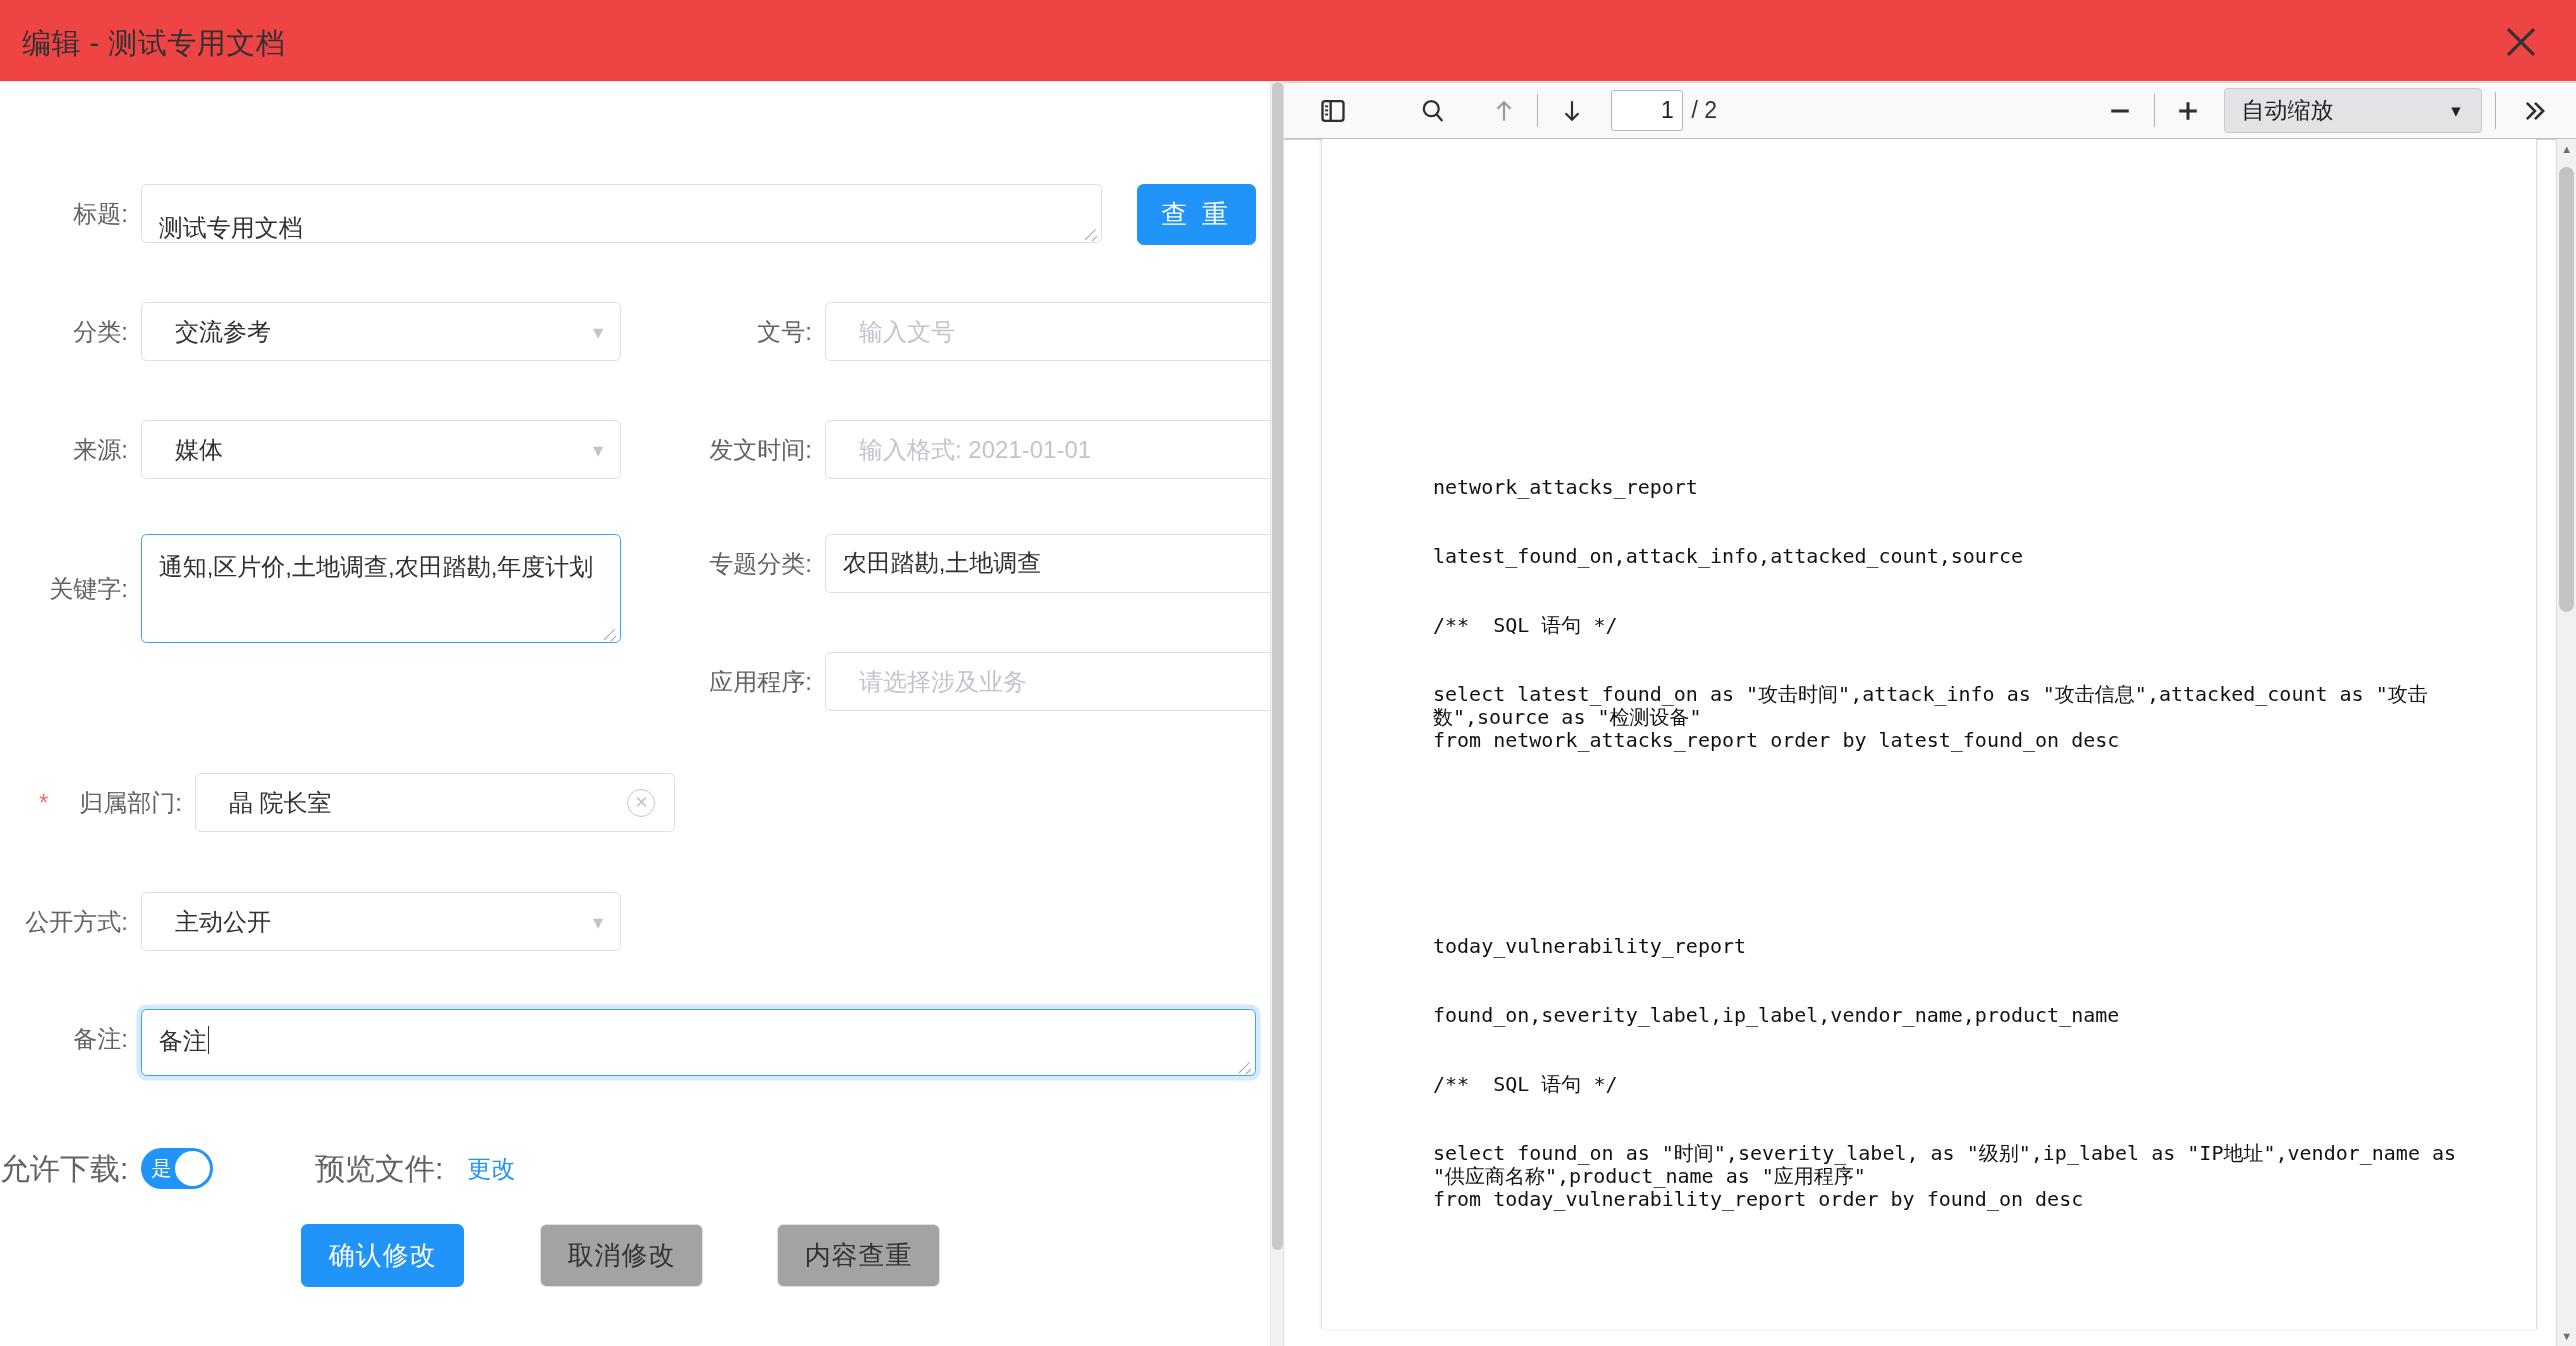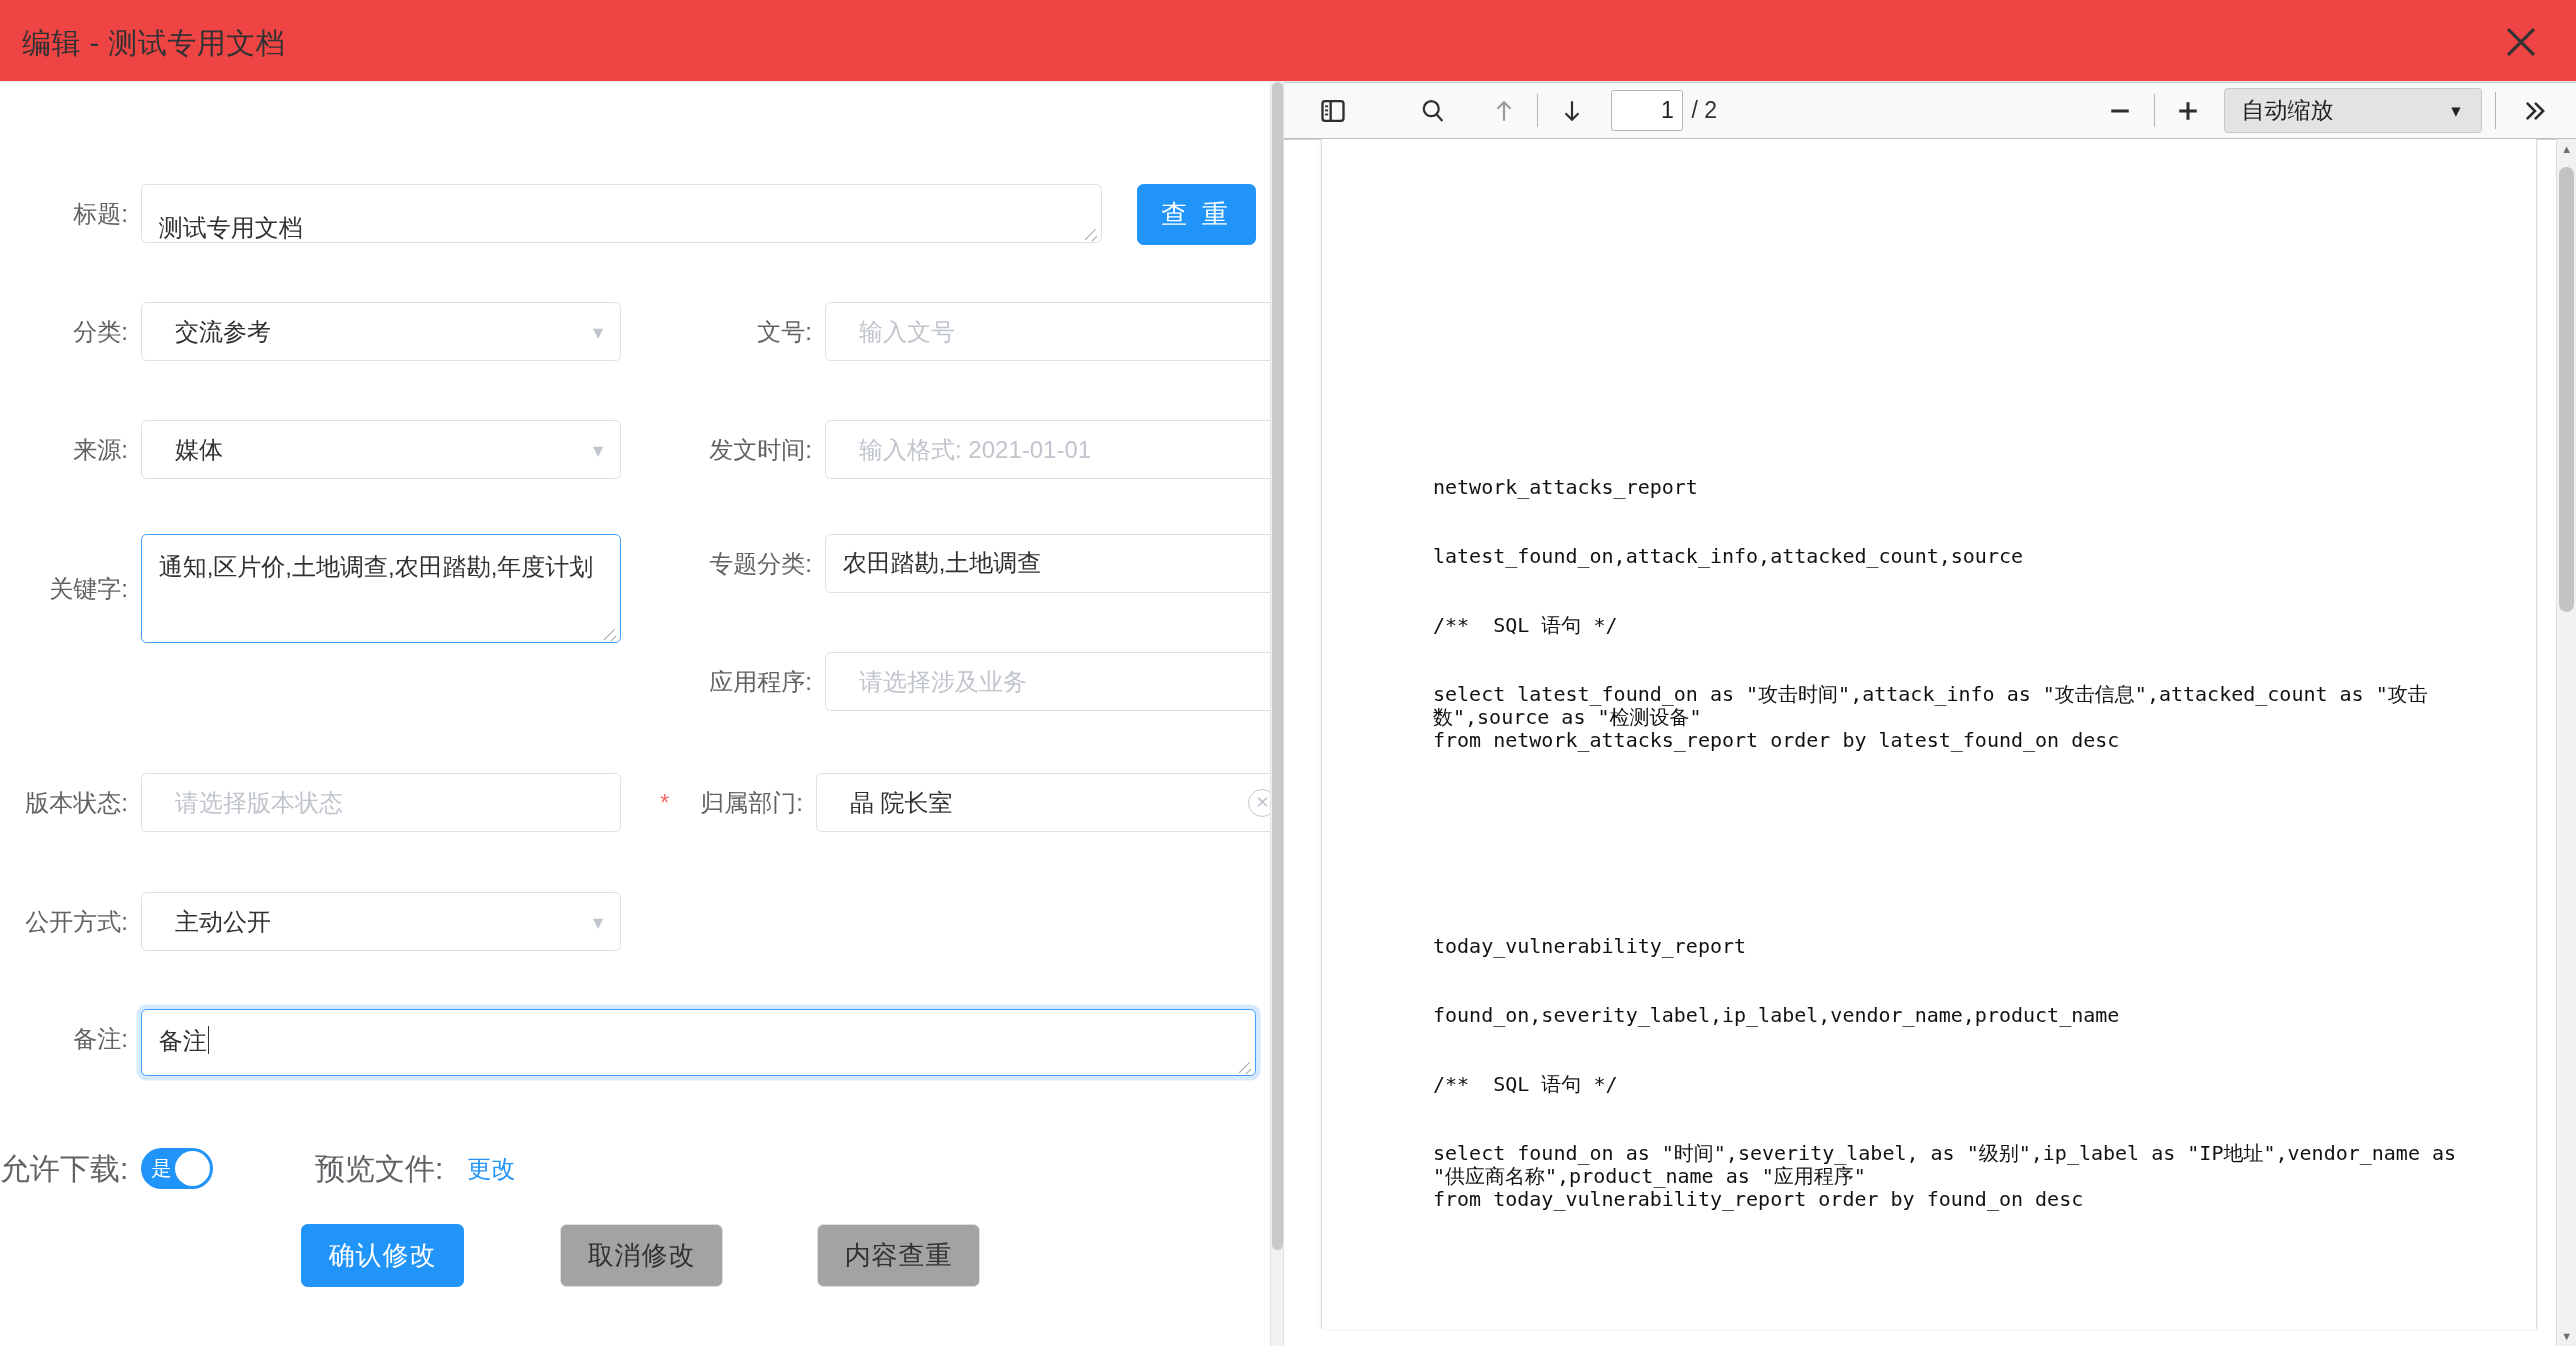--- a/index.html
+++ b/index.html
@@ -484,26 +484,20 @@
         <div class="row" style="left:684px; top:570px;">
           <div class="fld">
             <div class="lbl" style="width:141px;">应用程序:</div>
             <div class="ctrl select" style="width:480px;">
               <span class="ph">请选择涉及业务</span>
             </div>
           </div>
         </div>
 
         <div class="row" style="left:0; top:691px; width:1261px;">
-          <div class="fld">
-            <div class="lbl" style="width:141px;">版本状态:</div>
-            <div class="ctrl select" style="width:480px;">
-              <span class="ph">请选择版本状态</span>
-            </div>
-          </div>
           <div class="fld" style="margin-left:39px;">
             <span class="req-star">*</span>
             <div class="lbl" style="width:141px;">归属部门:</div>
             <div class="ctrl select" style="width:480px;">
               <span class="val">晶 院长室</span>
               <span class="clear-icon">✕</span>
             </div>
           </div>
         </div>
 
@@ -530,21 +524,21 @@
         <div class="row" style="left:0; top:1057px; align-items:center;">
           <div class="plainlabel" style="width:141px; text-align:right; padding-right:13px;">允许下载:</div>
           <div class="switch">
             <span class="on-text">是</span>
             <span class="knob"></span>
           </div>
           <div class="plainlabel" style="margin-left:102px;">预览文件:</div>
           <div class="link" style="margin-left:24px;">更改</div>
         </div>
 
-        <div class="row" style="left:301px; top:1142px;gap:20px;">
+        <div class="row" style="left:301px; top:1142px;">
           <div class="btn btn-primary" style="width:163px; height:63px; letter-spacing:0.9px;">确认修改</div>
           <div class="btn btn-default" style="width:163px; height:63px; margin-left:76px; letter-spacing:0.9px;">取消修改</div>
           <div class="btn btn-default" style="width:163px; height:63px; margin-left:74px; letter-spacing:0.9px;">内容查重</div>
         </div>
 
       </div>
 
       <div class="form-scrollbar">
         <div class="thumb"></div>
       </div>

